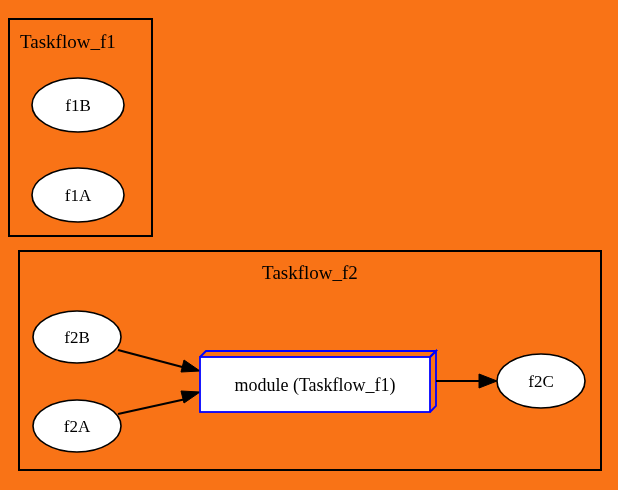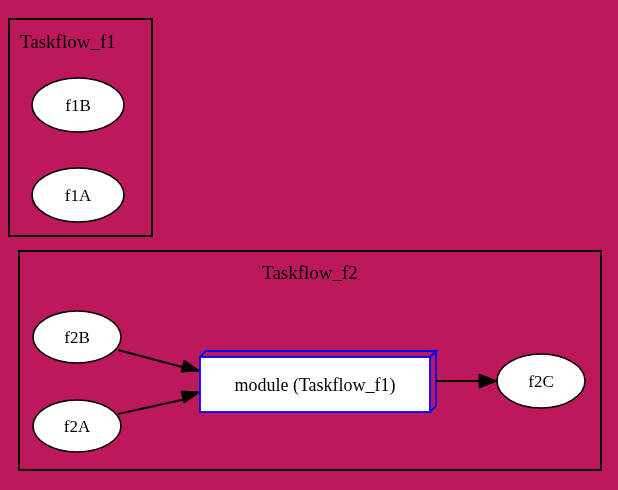--- a/index.html
+++ b/index.html
@@ -4,21 +4,21 @@
 <style>
   html, body {
     margin: 0;
     padding: 0;
     background: #ffffff;
   }
   #canvas {
     position: relative;
     width: 618px;
     height: 490px;
-    background: #be185d;
+    background: #f97316;
     overflow: hidden;
     font-family: "Liberation Serif", "DejaVu Serif", serif;
   }
   svg.graph {
     position: absolute;
     left: 0;
     top: 0;
     width: 618px;
     height: 490px;
   }

